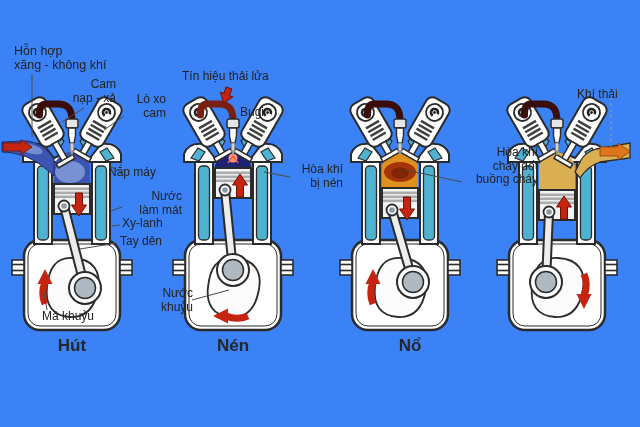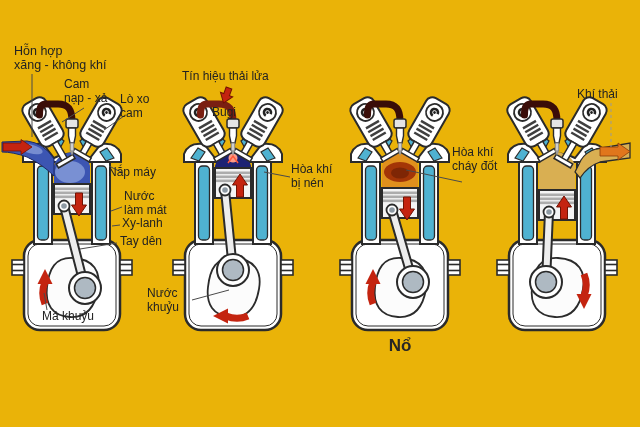--- a/index.html
+++ b/index.html
@@ -1,23 +1,23 @@
 <!DOCTYPE html>
 <html><head>
 <meta charset="utf-8">
 <style>
   html,body{margin:0;padding:0;background:#fff;}
-  #canvas{position:relative;width:640px;height:427px;background:#eab308;overflow:hidden;
+  #canvas{position:relative;width:640px;height:427px;background:#3b82f6;overflow:hidden;
           font-family:"Liberation Sans",sans-serif;}
   .engine{position:absolute;top:92px;width:150px;height:248px;z-index:1;}
   .engine svg{display:block;width:150px;height:248px;}
   #leads{position:absolute;left:0;top:0;width:640px;height:427px;z-index:2;pointer-events:none;}
   .lbl{position:absolute;z-index:3;font-size:12px;line-height:1.13;color:#222;}
   .lbl .ln{display:block;}
-  .c{text-align:left;}
+  .c{text-align:right;}
   .stroke{position:absolute;z-index:3;top:336px;width:60px;text-align:center;
           font-size:17px;font-weight:bold;color:#262626;}
 </style>
 </head>
 <body>
 
 <div id="canvas">
 
   <div class="engine" id="eng0" style="left:-3px">
       <svg viewBox="0 0 150 248" xmlns="http://www.w3.org/2000/svg">
@@ -392,21 +392,21 @@
     <span class="ln">Cam</span>
     <span class="ln">nạp - xả</span>
   </div>
   <div class="lbl c" style="left:120px;top:93px;width:46px">
     <span class="ln">Lò xo</span>
     <span class="ln">cam</span>
   </div>
   <div class="lbl" style="left:182px;top:70px;width:110px">
     <span class="ln">Tín hiệu thải lửa</span>
   </div>
-  <div class="lbl" style="left:212px;top:106px;width:40px">
+  <div class="lbl" style="left:240px;top:106px;width:40px">
     <span class="ln">Bugi</span>
   </div>
   <div class="lbl" style="left:108px;top:166px;width:56px">
     <span class="ln">Nắp máy</span>
   </div>
   <div class="lbl c" style="left:291px;top:163px;width:52px">
     <span class="ln">Hòa khí</span>
     <span class="ln">bị nén</span>
   </div>
   <div class="lbl c" style="left:124px;top:190px;width:58px">
@@ -415,27 +415,30 @@
   </div>
   <div class="lbl" style="left:122px;top:217px;width:54px">
     <span class="ln">Xy-lanh</span>
   </div>
   <div class="lbl" style="left:120px;top:235px;width:52px">
     <span class="ln">Tay dên</span>
   </div>
   <div class="lbl c" style="left:452px;top:146px;width:86px">
     <span class="ln">Hòa khí</span>
     <span class="ln">cháy đốt</span>
+    <span class="ln">buồng cháy</span>
   </div>
   <div class="lbl c" style="left:147px;top:287px;width:46px">
     <span class="ln">Nước</span>
     <span class="ln">khuỷu</span>
   </div>
   <div class="lbl" style="left:42px;top:310px;width:62px">
     <span class="ln">Má khuỷu</span>
   </div>
   <div class="lbl" style="left:577px;top:88px;width:50px">
     <span class="ln">Khí thải</span>
   </div>
 
-  <div class="stroke" style="left:370px">Nổ</div>
+  <div class="stroke" style="left:42px">Hút</div>
+  <div class="stroke" style="left:203px">Nén</div>
+  <div class="stroke" style="left:380px">Nổ</div>
 
 </div>
 
 </body></html>

